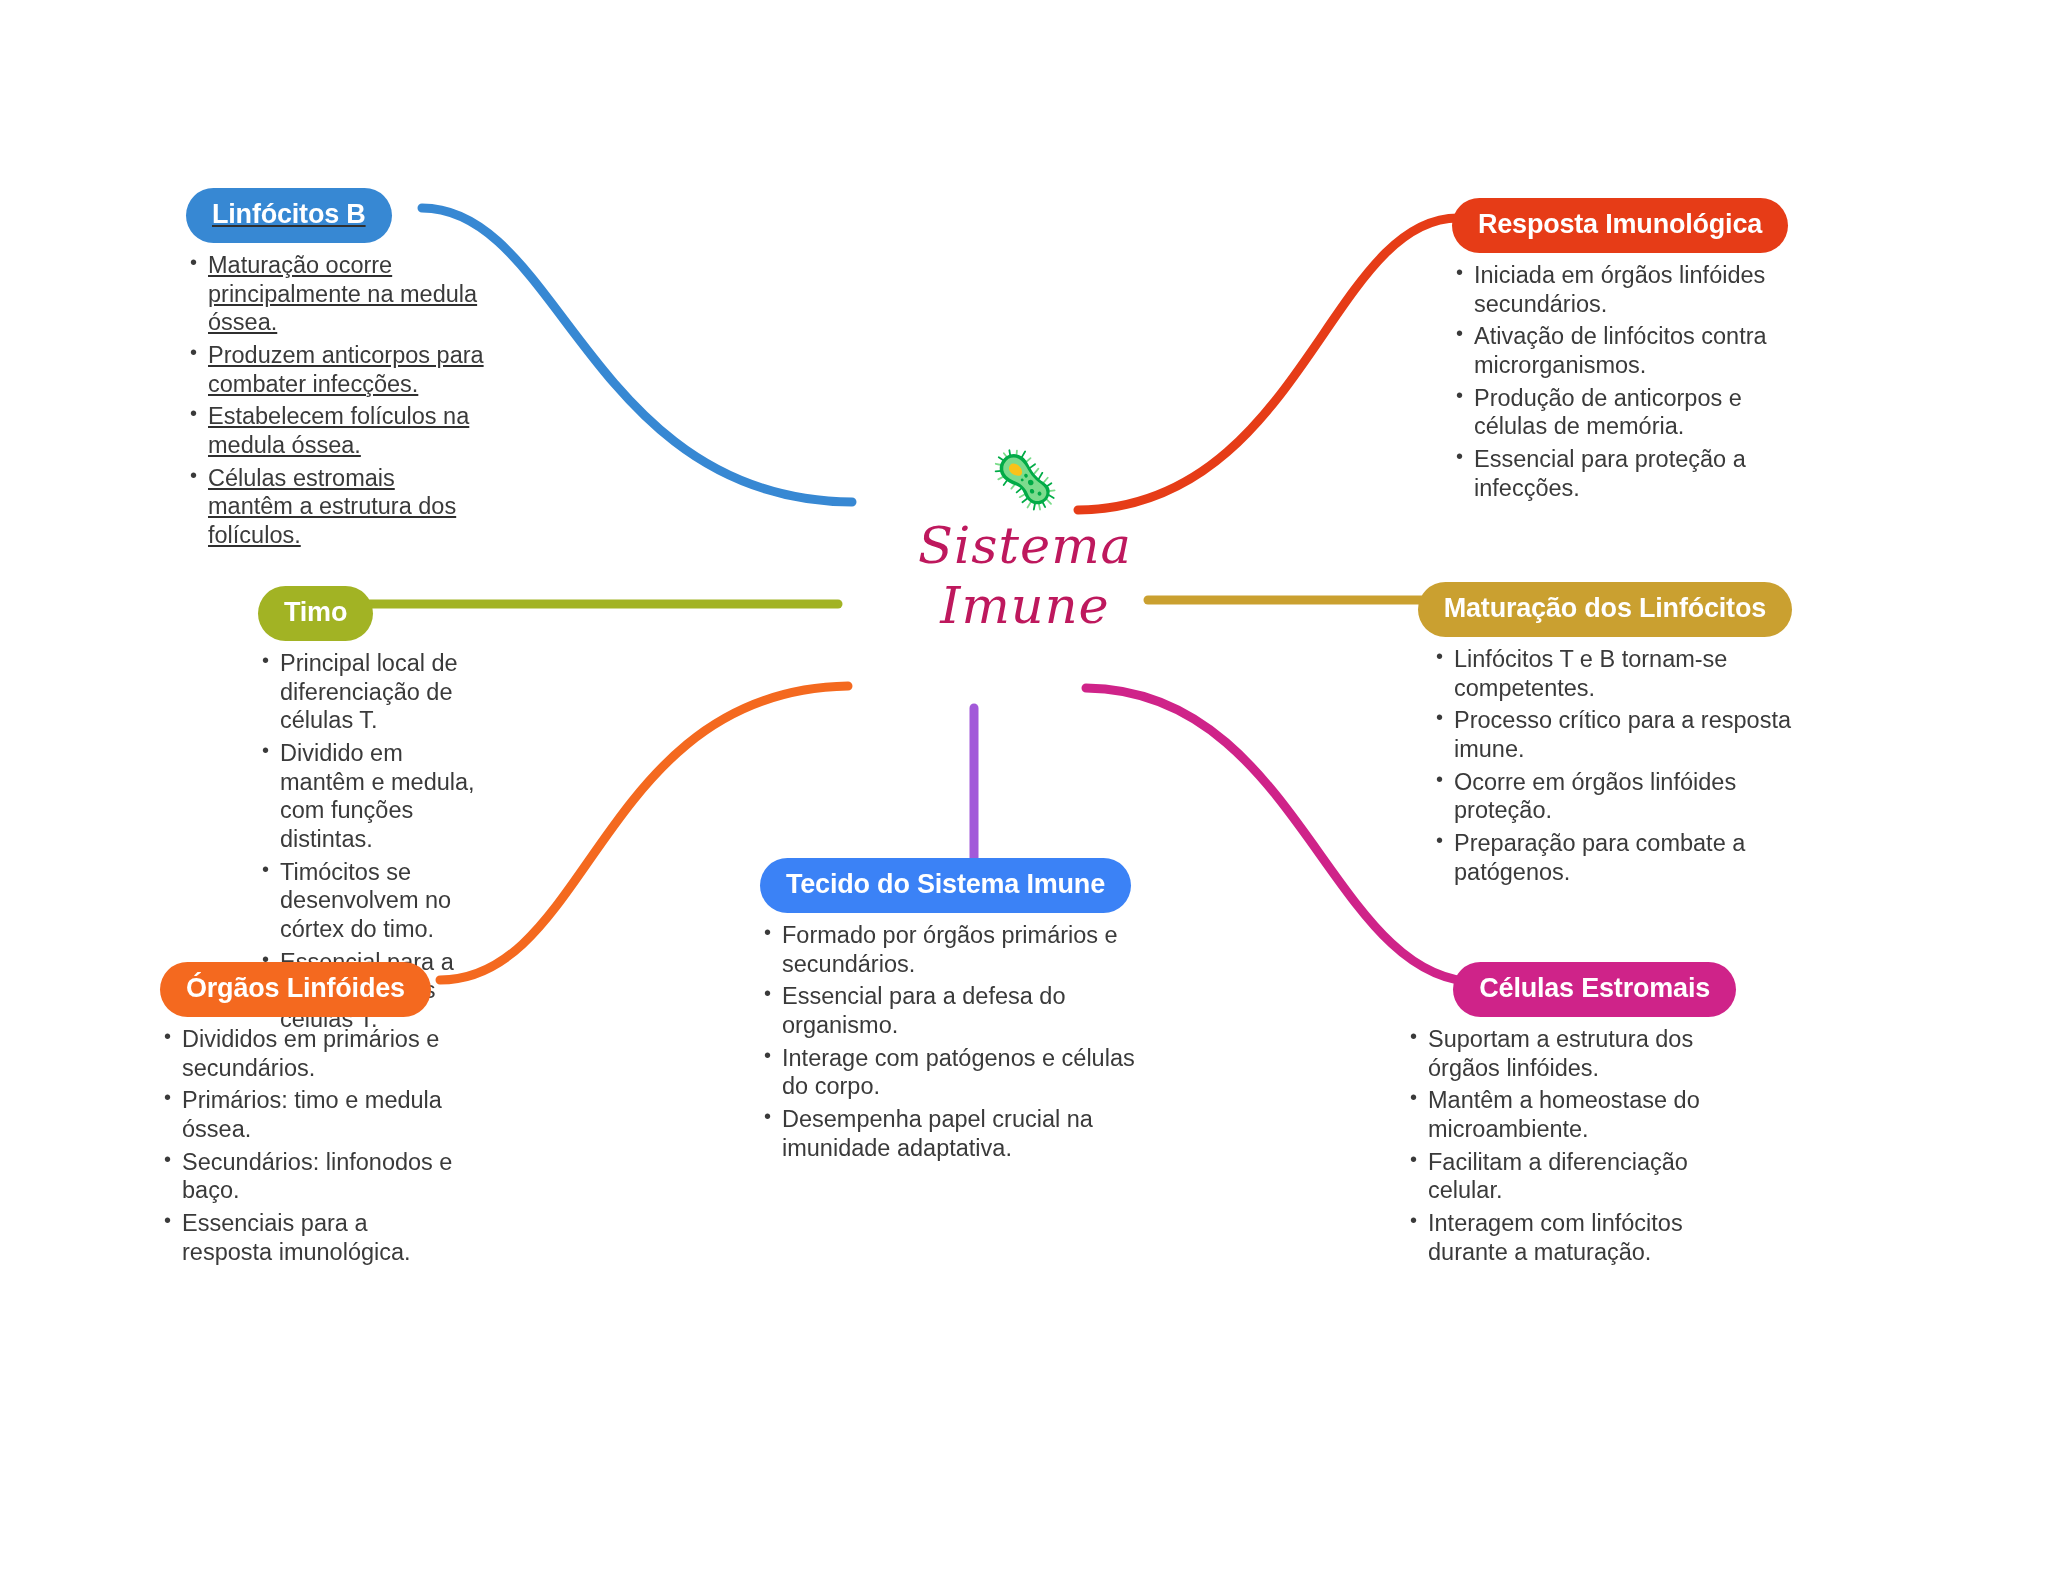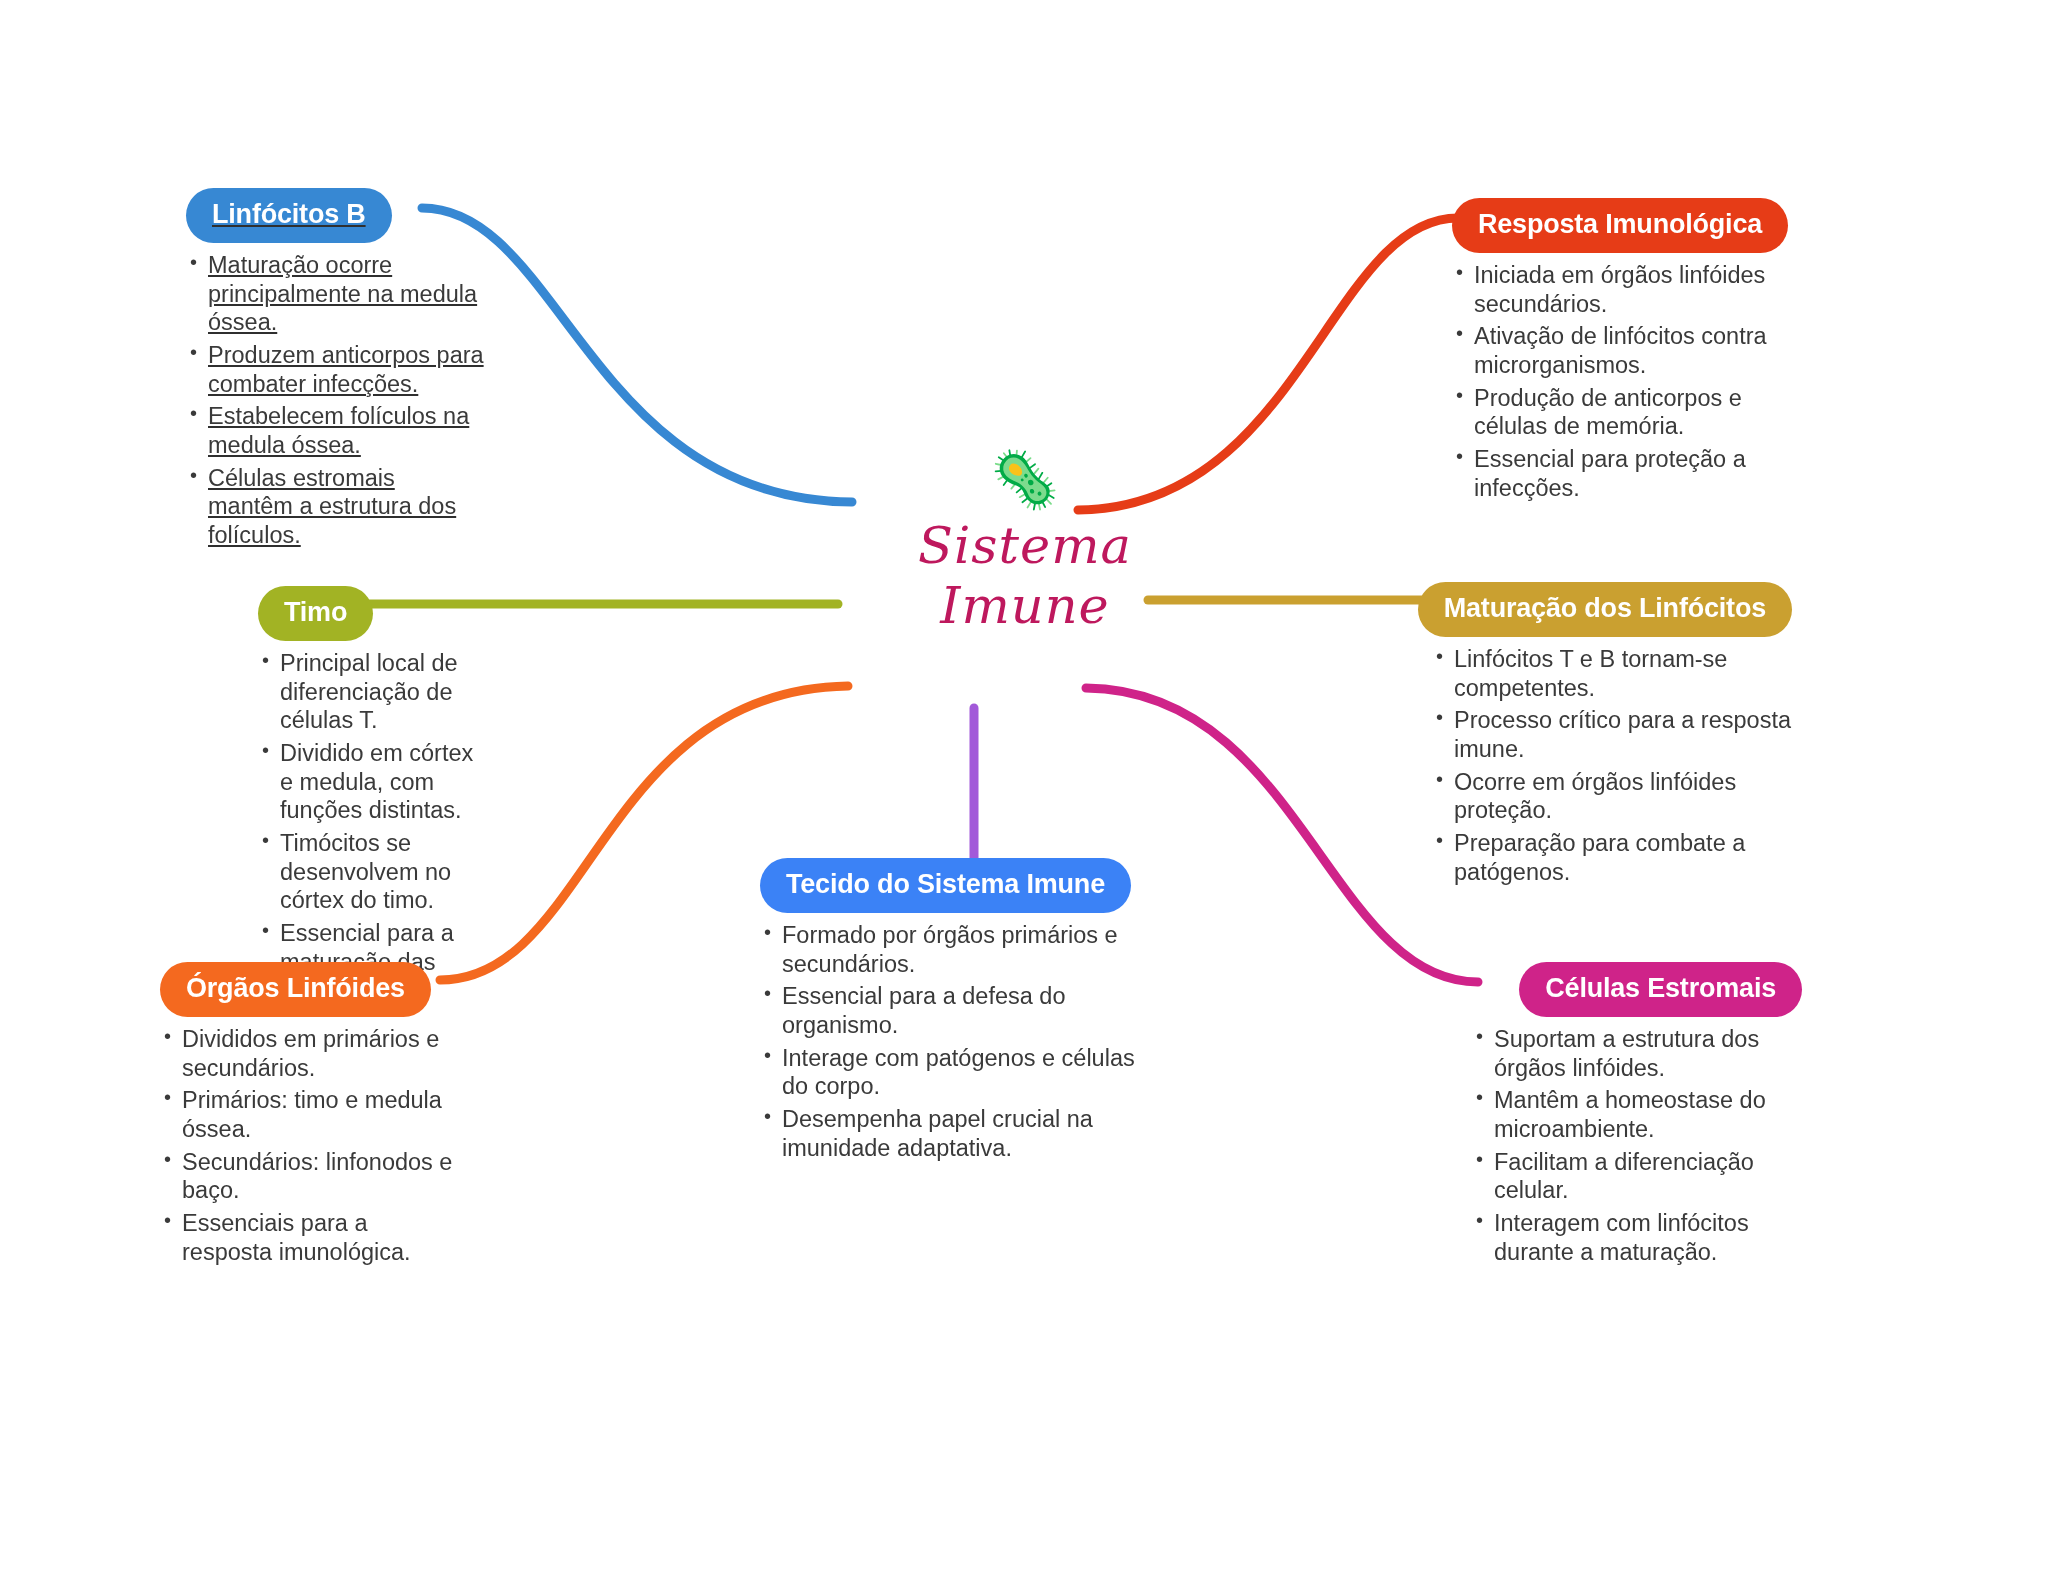--- a/index.html
+++ b/index.html
@@ -111,21 +111,21 @@
 
   #branch-maturacao      { left: 1432px; top: 582px;  width: 360px; }
   #branch-maturacao .pill{ background: #caa030; }
 
   #branch-orgaos         { left: 160px;  top: 962px;  width: 300px; }
   #branch-orgaos .pill   { background: #f4691f; }
 
   #branch-tecido         { left: 760px;  top: 858px;  width: 390px; }
   #branch-tecido .pill   { background: #3b82f6; }
 
-  #branch-celulas        { left: 1472px; top: 962px;  width: 330px; }
+  #branch-celulas        { left: 1406px; top: 962px;  width: 330px; }
   #branch-celulas .pill  { background: #cf2389; }
 </style>
 </head>
 <body>
 
 <svg id="connectors" viewBox="0 0 2048 1569">
 
   <path d="M 422 208 C 560 208 590 500 852 502" fill="none" stroke="#3788d3" stroke-width="9" stroke-linecap="round"></path>
 
   <path d="M 1458 218 C 1330 218 1300 508 1078 510" fill="none" stroke="#e63c17" stroke-width="9" stroke-linecap="round"></path>
@@ -172,21 +172,21 @@
     <li>Essencial para proteção a infecções.</li>
   </ul>
 </div>
 
 <div class="branch" id="branch-timo">
   <div class="pill-row">
       <span class="pill">Timo</span>
     </div>
   <ul class="bullets">
     <li>Principal local de diferenciação de células T.</li>
-    <li>Dividido em córtex e medula, com funções distintas.</li>
+    <li>Dividido em mantêm e medula, com funções distintas.</li>
     <li>Timócitos se desenvolvem no córtex do timo.</li>
     <li>Essencial para a maturação das células T.</li>
   </ul>
 </div>
 
 <div class="branch" id="branch-maturacao">
   <div class="pill-row right">
       <span class="pill">Maturação dos Linfócitos</span>
     </div>
   <ul class="bullets">

